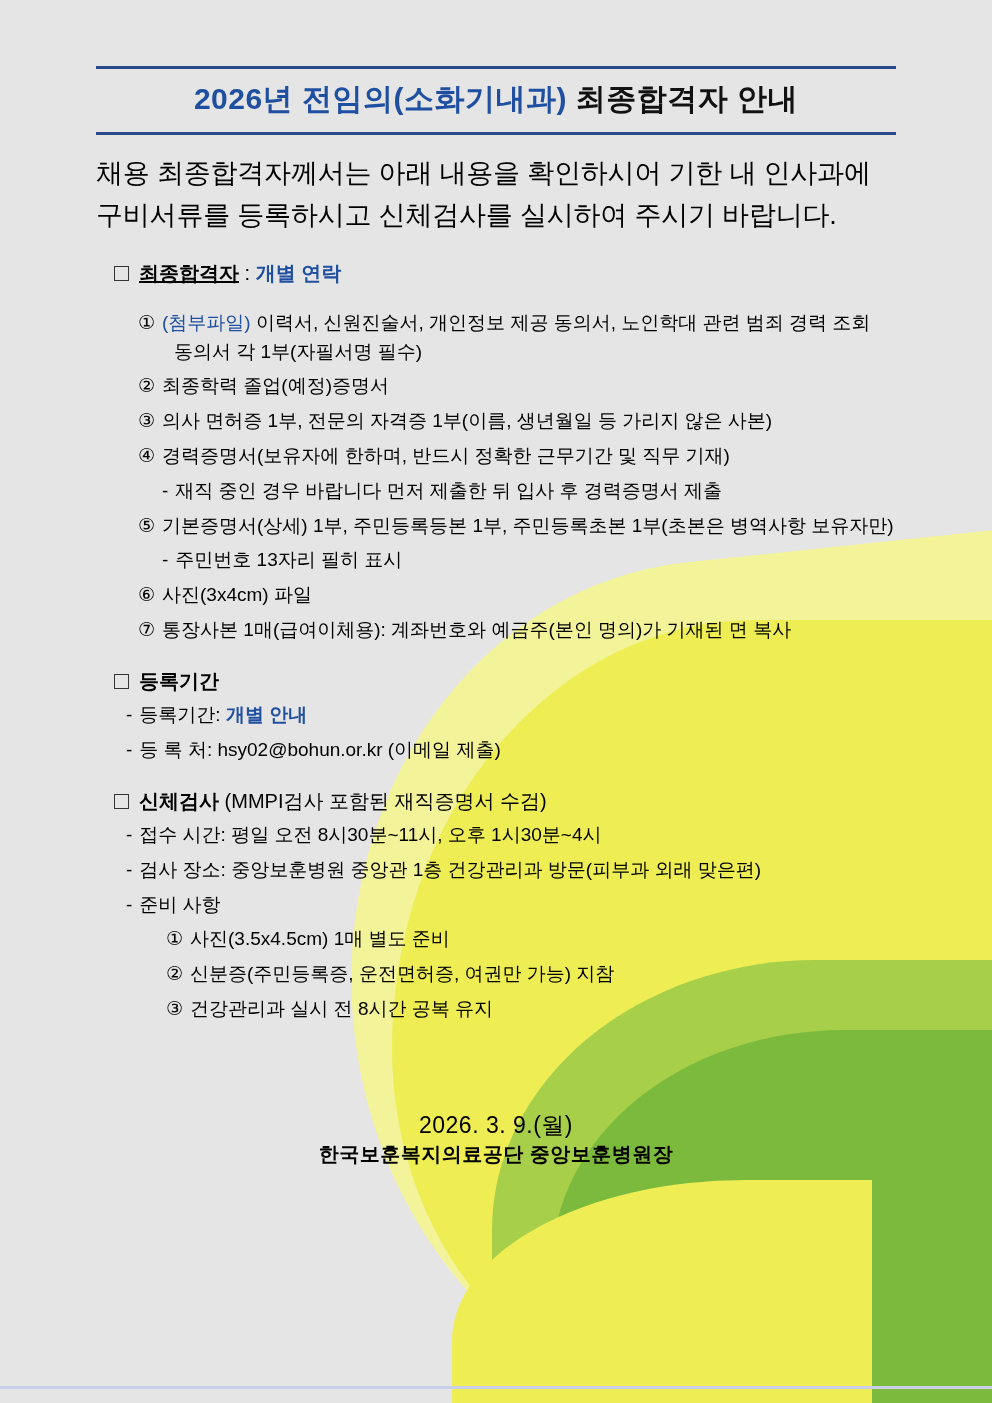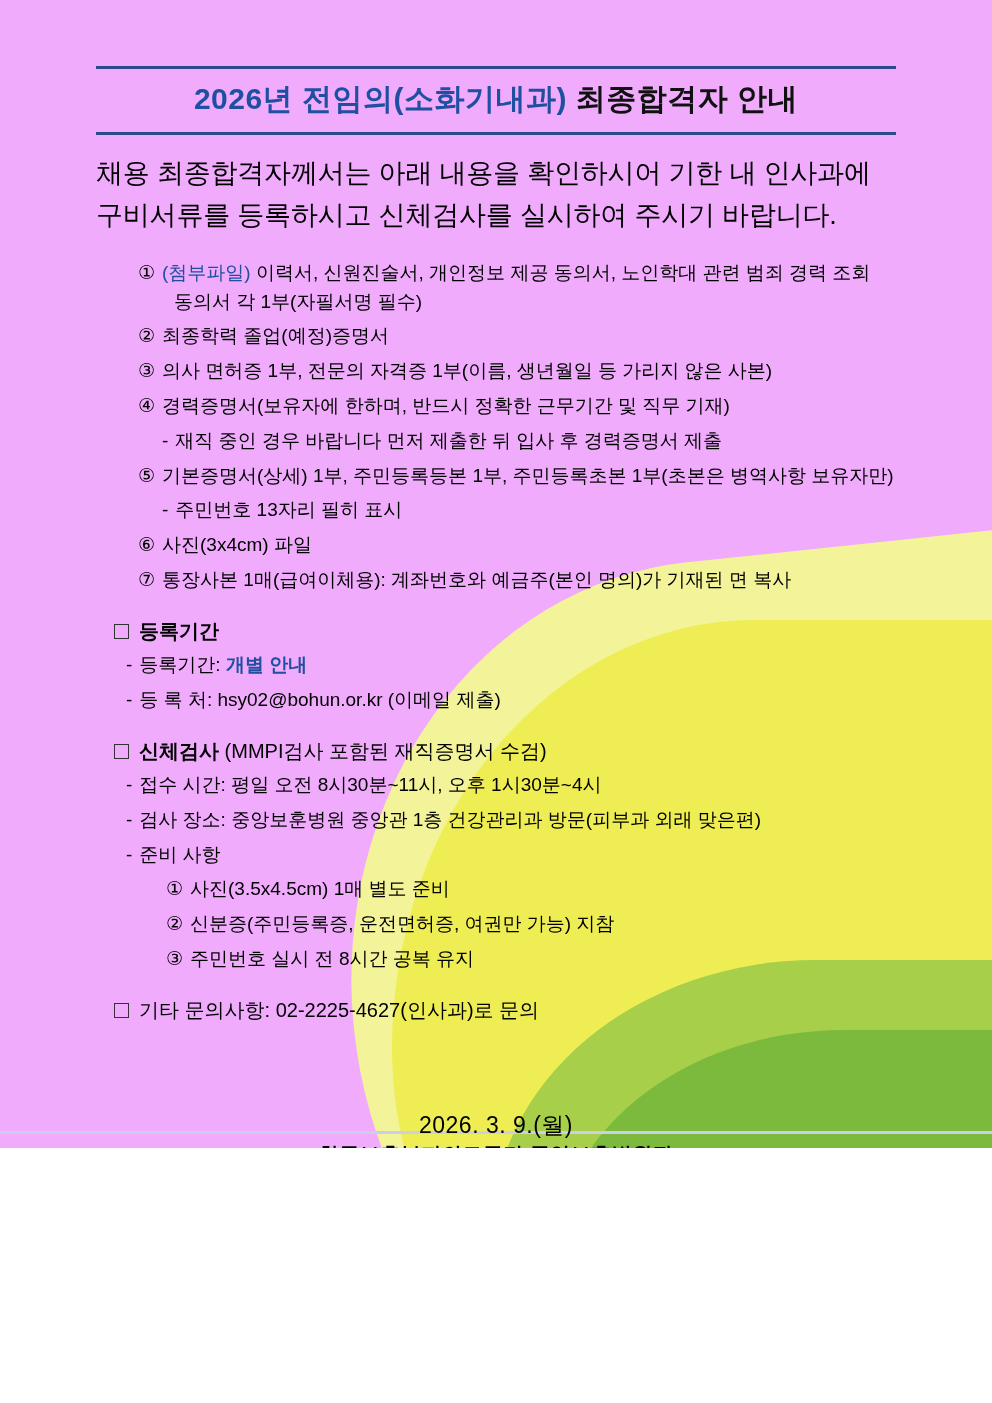--- a/index.html
+++ b/index.html
@@ -7,23 +7,23 @@
     padding: 0;
     background: #ffffff;
   }
   body {
     font-family: "Liberation Sans", "DejaVu Sans", sans-serif;
     color: #000000;
   }
   .page {
     position: relative;
     width: 992px;
-    height: 1148px;
+    height: 1403px;
     overflow: hidden;
-    background: #f0abfc;
+    background: #e5e5e5;
     box-sizing: border-box;
   }
 
   
   .deco {
     position: absolute;
     pointer-events: none;
     z-index: 0;
   }
   .deco-yellow-pale {
@@ -181,20 +181,28 @@
   <div class="content">
 
     <div class="title-block">
       <div class="title">
         <span class="blue">2026년 전임의(소화기내과)</span><span class="black"> 최종합격자 안내</span>
       </div>
     </div>
 
     <div class="intro">채용 최종합격자께서는 아래 내용을 확인하시어 기한 내 인사과에 구비서류를 등록하시고 신체검사를 실시하여 주시기 바랍니다.</div>
 
+    <div class="section">
+      <div class="head-row">
+        <span class="box"></span>
+        <span>
+          <span class="head-label ul">최종합격자</span><span> : </span><span class="blue-text head-label">개별 연락</span>
+        </span>
+      </div>
+    </div>
 
     <div class="section">
       <ul class="plain">
         <li class="li lvl1">
           <span class="marker">①</span>
           <span class="text"><span class="blue-text">(첨부파일)</span><span> 이력서, 신원진술서, 개인정보 제공 동의서, 노인학대 관련 범죄 경력 조회</span></span>
         </li>
         <li class="indent-cont">동의서 각 1부(자필서명 필수)</li>
         <li class="li lvl1">
           <span class="marker">②</span>
@@ -272,33 +280,25 @@
         <li class="li lvl2" style="margin-left:70px">
           <span class="marker">①</span>
           <span class="text">사진(3.5x4.5cm) 1매 별도 준비</span>
         </li>
         <li class="li lvl2" style="margin-left:70px">
           <span class="marker">②</span>
           <span class="text">신분증(주민등록증, 운전면허증, 여권만 가능) 지참</span>
         </li>
         <li class="li lvl2" style="margin-left:70px">
           <span class="marker">③</span>
-          <span class="text">주민번호 실시 전 8시간 공복 유지</span>
+          <span class="text">건강관리과 실시 전 8시간 공복 유지</span>
         </li>
       </ul>
     </div>
 
-    <div class="section">
-      <div class="head-row">
-        <span class="box"></span>
-        <span>
-          <span class="head-sub">기타 문의사항: </span><span class="head-sub">02-2225-4627(인사과)로 문의</span>
-        </span>
-      </div>
-    </div>
 
     <div class="sign">
       <div class="sign-date">2026. 3. 9.(월)</div>
       <div class="sign-org">한국보훈복지의료공단 중앙보훈병원장</div>
     </div>
 
   </div>
 </div>
 
 </body></html>

